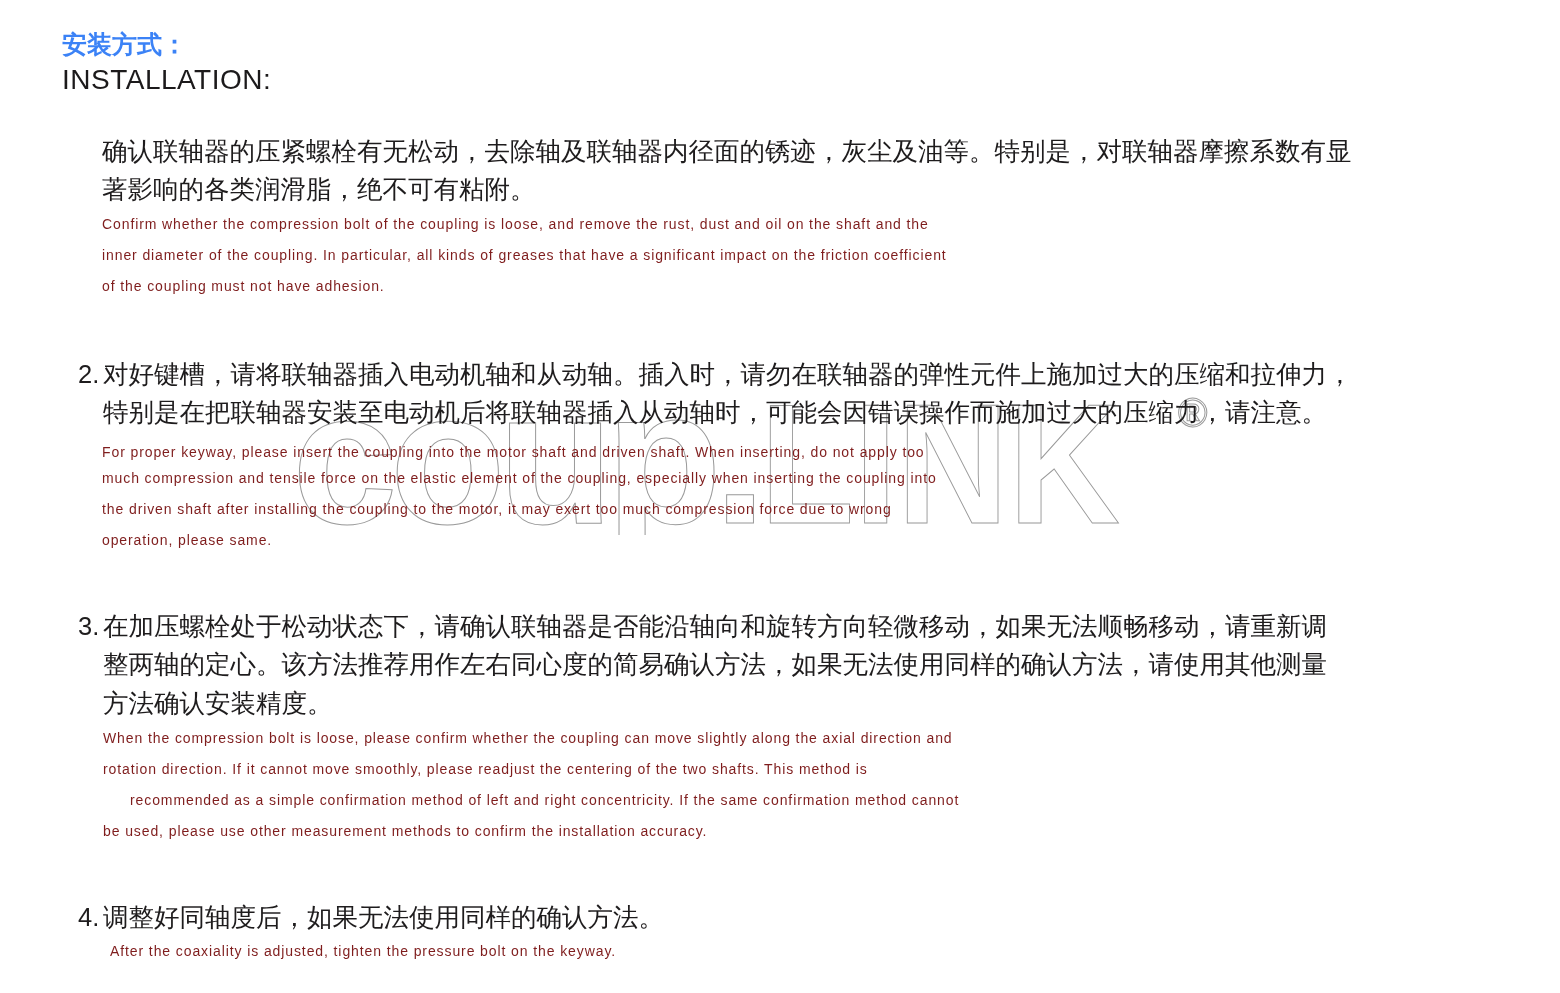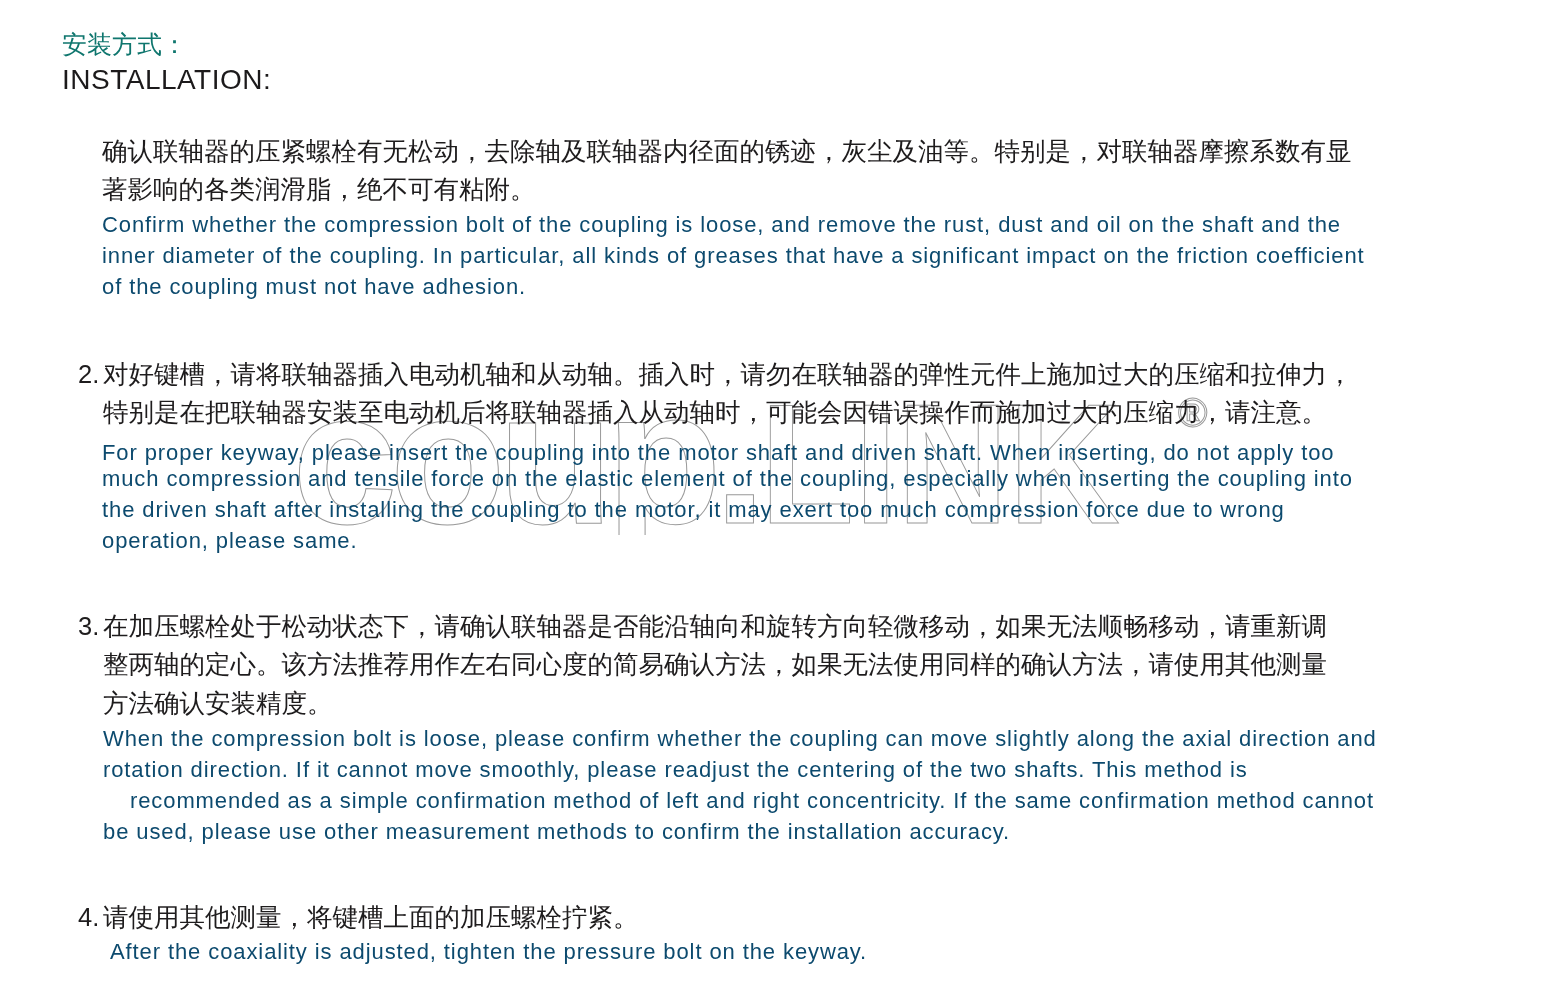--- a/index.html
+++ b/index.html
@@ -3,23 +3,23 @@
   <meta charset="utf-8">
   <style>
     html, body { margin: 0; padding: 0; background: #ffffff; }
     body {
       width: 1560px; height: 993px; position: relative; overflow: hidden;
       color: #231f20;
       font-family: "DejaVu Sans", sans-serif;
     }
     .heading-cn {
       position: absolute; left: 62px; top: 28px;
-      font-size: 25px; font-weight: normal; line-height: 34px;
+      font-size: 25px; font-weight: bold; line-height: 34px;
       font-family: "DejaVu Sans", sans-serif;
-      color: #0f766e;
+      color: #3b82f6;
     }
     .heading-en {
       position: absolute; left: 62px; top: 62px;
       font-size: 28px; line-height: 36px; letter-spacing: 0.5px;
       font-family: "Liberation Sans", sans-serif;
       color: #1c1a1b;
     }
     .item { position: absolute; left: 0; width: 1560px; }
     .cn-line {
       position: absolute; white-space: nowrap;
@@ -28,24 +28,24 @@
       color: #1e1c1d;
     }
     .num {
       position: absolute; white-space: nowrap;
       font-size: 25.5px; line-height: 38px;
       font-family: "Liberation Sans", sans-serif;
       color: #1e1c1d;
     }
     .en-line {
       position: absolute; white-space: nowrap;
-      font-size: 22px; line-height: 31px;
+      font-size: 14px; line-height: 31px;
       font-family: "Liberation Sans", sans-serif;
       letter-spacing: 0.9px;
-      color: #0c4a6e;
+      color: #7f1d1d;
     }
     .watermark {
       position: absolute; left: 290px; top: 385px; width: 930px; height: 150px;
       pointer-events: none;
     }
   </style>
 </head>
 <body>
 
 <div class="heading-cn">安装方式：</div>
@@ -81,15 +81,15 @@
   <div class="cn-line" style="left:103px; top:38px;">整两轴的定心。该方法推荐用作左右同心度的简易确认方法，如果无法使用同样的确认方法，请使用其他测量</div>
   <div class="cn-line" style="left:103px; top:77px;">方法确认安装精度。</div>
   <div class="en-line" style="left:103px; top:116px;">When the compression bolt is loose, please confirm whether the coupling can move slightly along the axial direction and</div>
   <div class="en-line" style="left:103px; top:147px;">rotation direction. If it cannot move smoothly, please readjust the centering of the two shafts. This method is</div>
   <div class="en-line" style="left:103px; top:178px;margin-left:27px;">recommended as a simple confirmation method of left and right concentricity. If the same confirmation method cannot</div>
   <div class="en-line" style="left:103px; top:209px;">be used, please use other measurement methods to confirm the installation accuracy.</div>
 </div>
 
 <div class="item" style="top:898px;">
   <div class="num" style="left:78px; top:0px;">4.</div>
-  <div class="cn-line" style="left:103px; top:0px;">请使用其他测量，将键槽上面的加压螺栓拧紧。</div>
+  <div class="cn-line" style="left:103px; top:0px;">调整好同轴度后，如果无法使用同样的确认方法。</div>
   <div class="en-line" style="left:110px; top:38px;">After the coaxiality is adjusted, tighten the pressure bolt on the keyway.</div>
 </div>
 
 </body></html>

